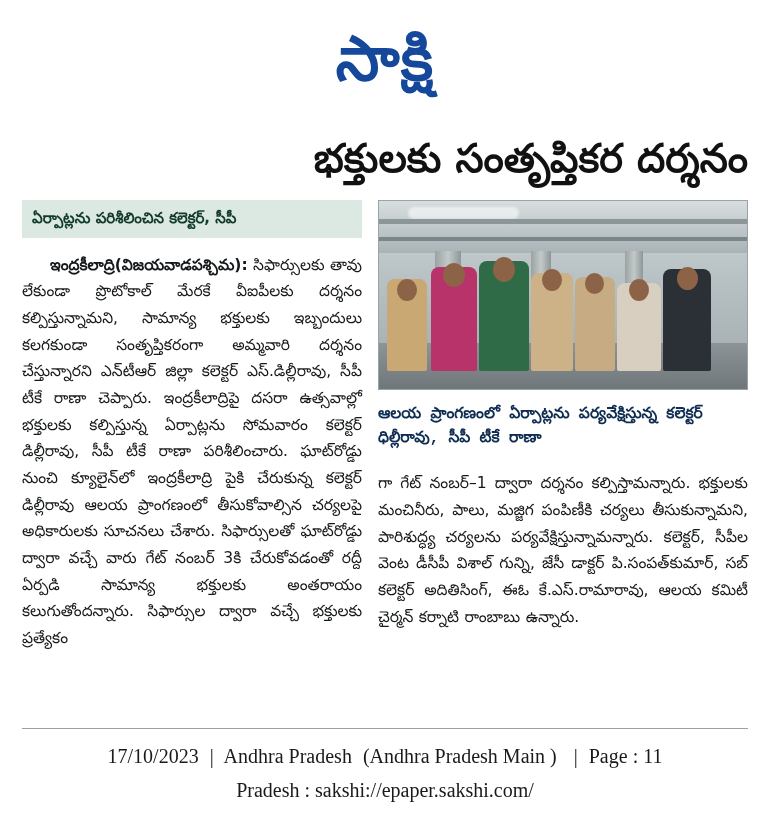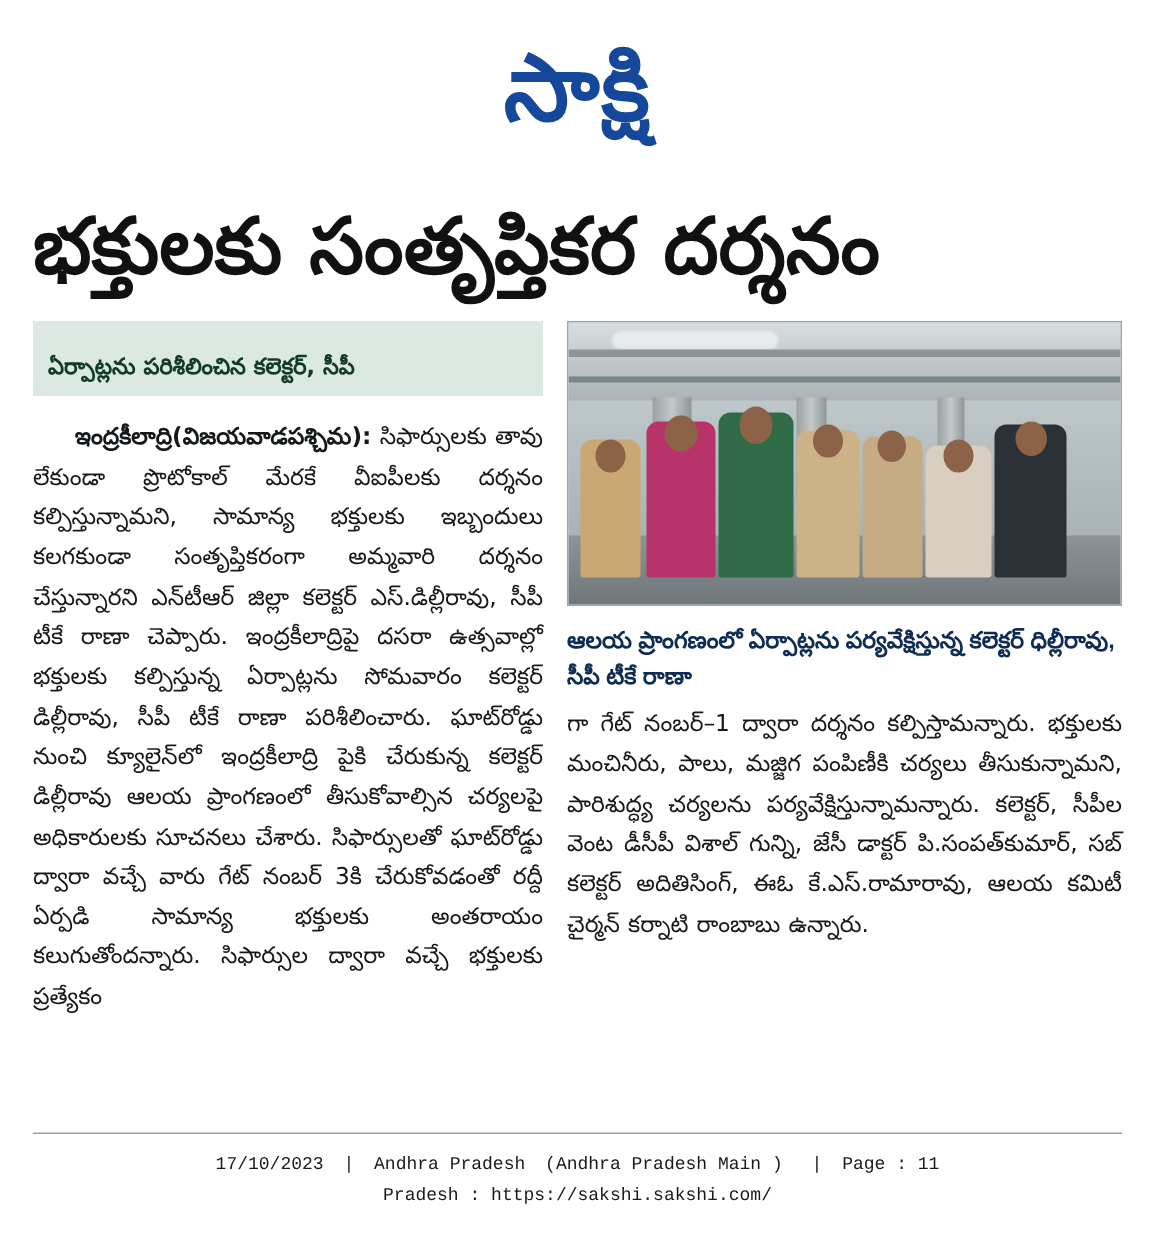--- a/index.html
+++ b/index.html
@@ -34,23 +34,23 @@
     font-family: "DejaVu Sans", sans-serif;
     font-size: 62px;
     font-weight: 700;
     color: #15479b;
     letter-spacing: 1px;
     line-height: 1.05;
   }
 
   
   .headline {
-    text-align: left;
-    font-family: "DejaVu Sans", sans-serif;
-    font-size: 52px;
+    text-align: right;
+    font-family: "DejaVu Sans", sans-serif;
+    font-size: 40px;
     font-weight: 700;
     color: #111111;
     letter-spacing: 0px;
     line-height: 1.18;
     margin-top: 42px;
     margin-bottom: 18px;
   }
 
   
   .content {
@@ -66,21 +66,21 @@
   .col-right {
     flex: 1 1 auto;
   }
 
   .kicker {
     background: #dbe9e2;
     color: #123a2a;
     font-family: "DejaVu Sans", sans-serif;
     font-size: 15px;
     font-weight: 600;
-    padding: 21px 8px 9px 10px;
+    padding: 9px 8px 9px 10px;
     line-height: 1.3;
     margin-bottom: 14px;
   }
 
   .body-text {
     font-family: "DejaVu Sans", sans-serif;
     font-size: 15.5px;
     line-height: 1.72;
     color: #15181a;
     text-align: justify;
@@ -134,43 +134,43 @@
     background: #8d6347;
   }
   .ph-glow {
     position: absolute; left: 8%; top: 6px; width: 30%; height: 12px;
     background: rgba(255,255,255,0.55);
     border-radius: 6px;
     filter: blur(1px);
   }
 
   .caption {
-    font-family: Liberation Sans, sans-serif;
+    font-family: Liberation Mono, monospace;
     font-size: 15.5px;
     font-weight: 700;
     color: #0f2d52;
     line-height: 1.55;
-    margin-bottom: 5px;
+    margin-bottom: 20px;
   }
 
   
   .footer {
     position: absolute;
     left: 0;
     right: 0;
     bottom: 18px;
     text-align: center;
   }
   .footer-rule {
     border-top: 1px solid #9aa0a3;
     margin: 0 22px 10px 22px;
   }
   .footer-line {
-    font-family: Liberation Mono, monospace;
-    font-size: 12px;
+    font-family: Liberation Serif, serif;
+    font-size: 20px;
     color: #1a1a1a;
     line-height: 1.7;
   }
   .footer-sep { padding: 0 6px; }
 </style>
 </head>
 <body>
 
 <div class="page">
 
@@ -236,17 +236,17 @@
     <div class="footer-line">
       <span>17/10/2023</span>
       <span class="footer-sep">|</span>
       <span>Andhra Pradesh</span>
       <span class="footer-sep">(Andhra Pradesh Main )</span>
       <span class="footer-sep">|</span>
       <span>Page : 11</span>
     </div>
     <div class="footer-line">
       <span>Pradesh :</span>
-      <span>https://sakshi.sakshi.com/</span>
+      <span>sakshi://epaper.sakshi.com/</span>
     </div>
   </div>
 
 </div>
 
 </body></html>

